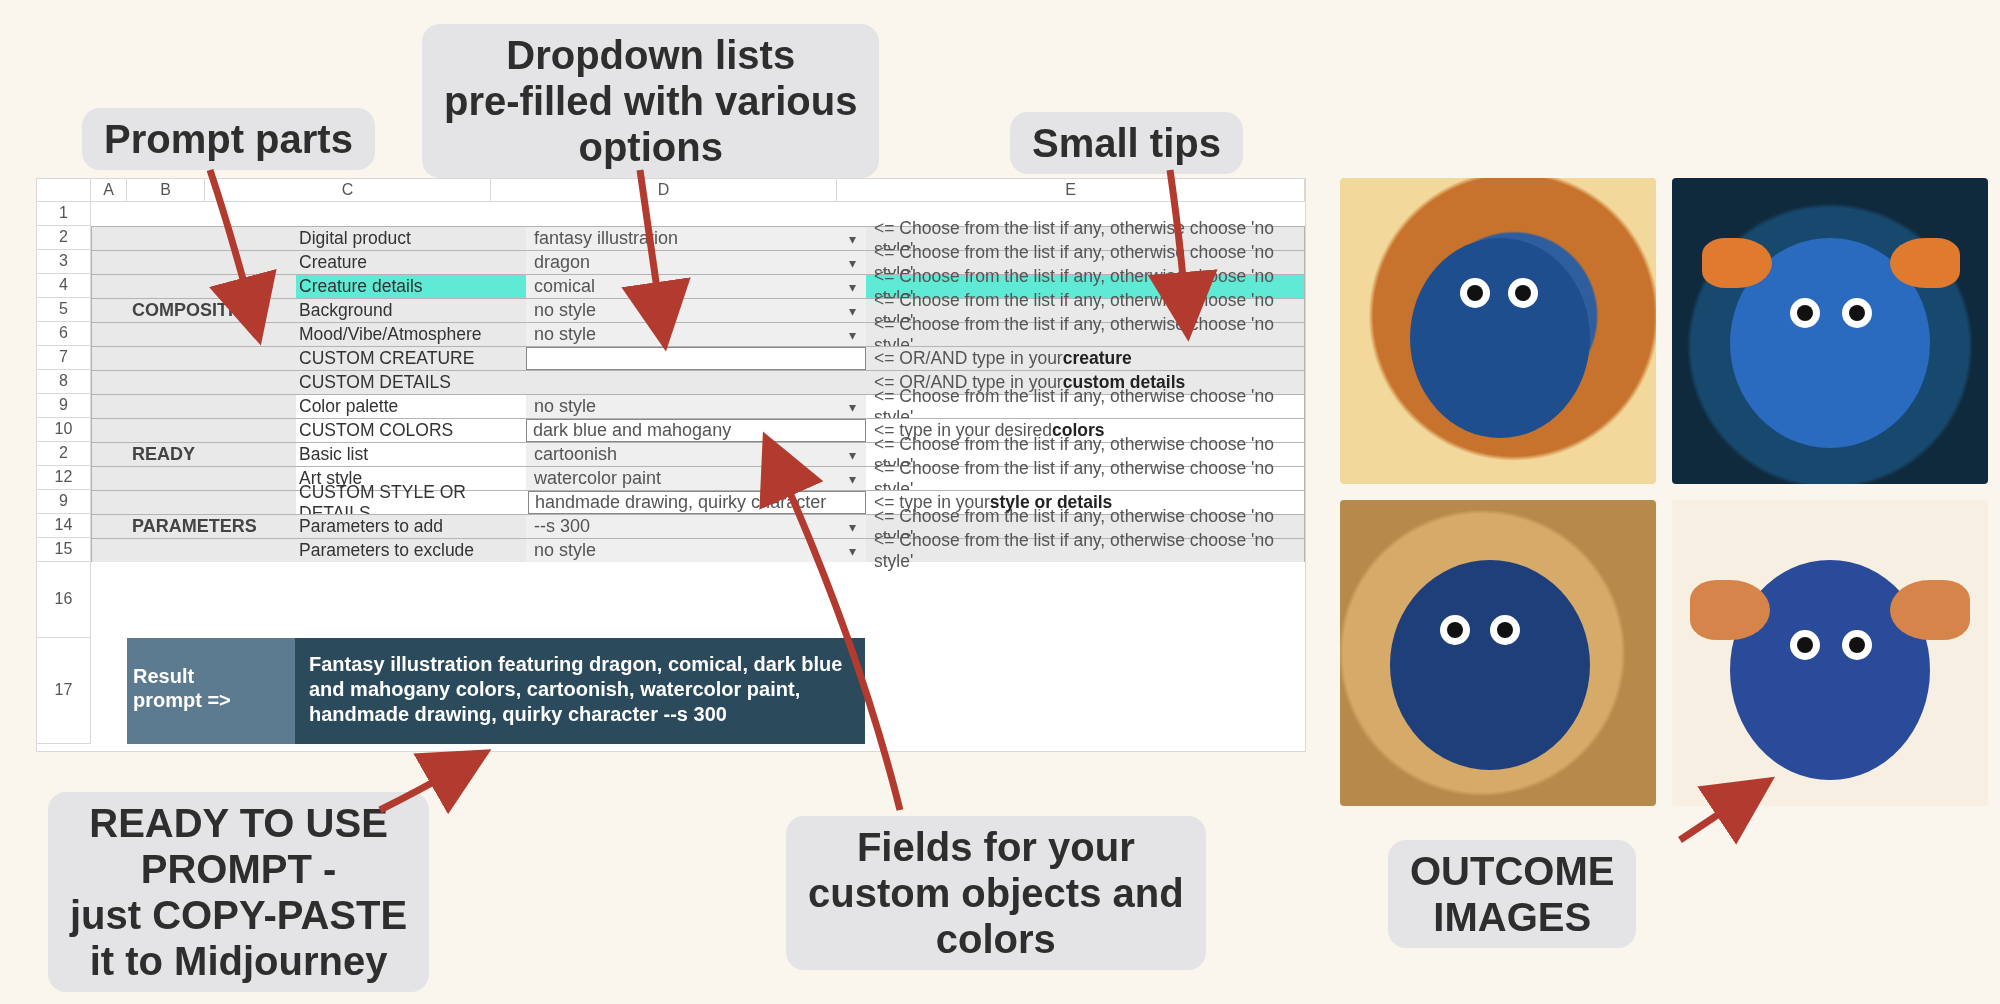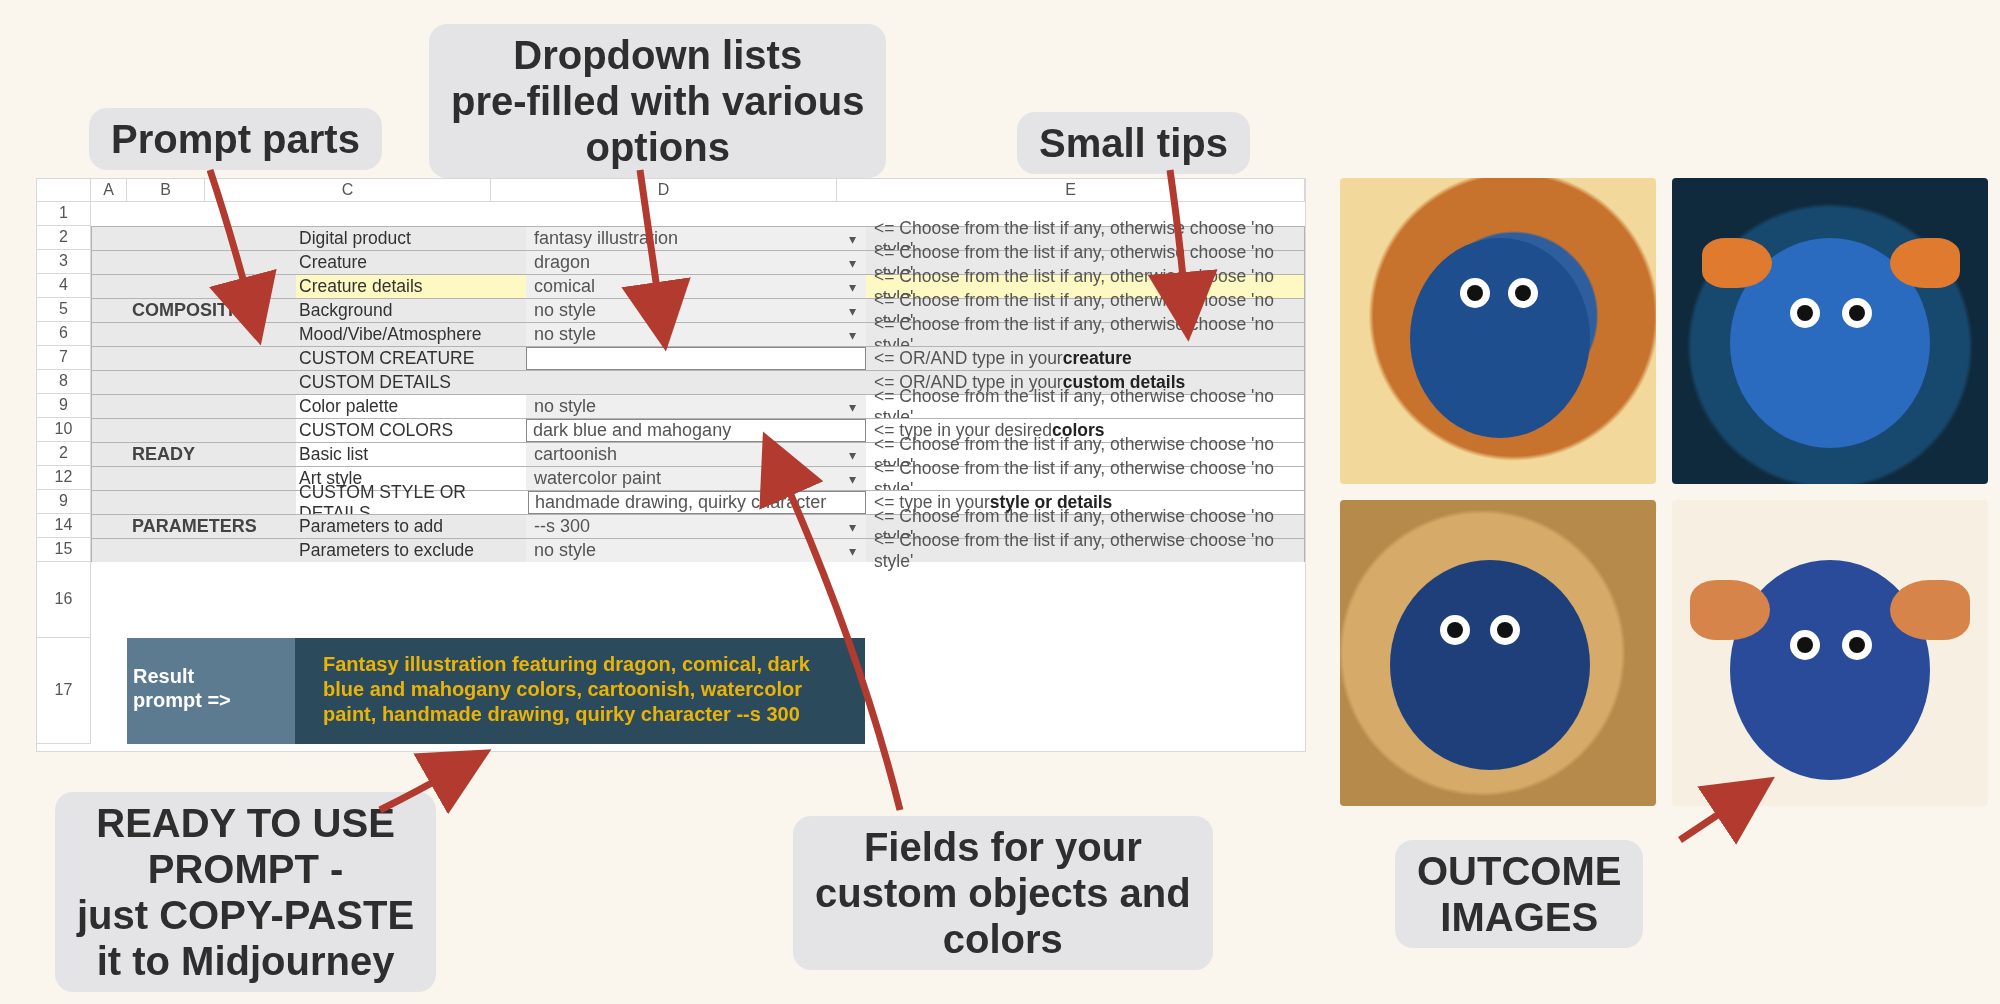--- a/index.html
+++ b/index.html
@@ -16,21 +16,20 @@
   .callout {
     position: absolute;
     background: #e4e4e7;
     border-radius: 18px;
     padding: 8px 22px;
     font-weight: 800;
     color: #2e2e2e;
     font-size: 36px;
     text-align: center;
     line-height: 1.15;
-    margin-left: 7px;
   }
   .callout.big { font-size: 40px; }
 
   
   .arrow-layer {
     position: absolute;
     inset: 0;
     pointer-events: none;
   }
 
@@ -85,21 +84,21 @@
   .dd::after { content:"▾"; position:absolute; right:10px; color:#555; font-size:14px; }
   .inp  { width:340px; background:#fff; border:1px solid #888; color:#555; padding:1px 6px; display:flex; align-items:center; font-size:18px;}
   .plain{ width:340px; color:#555; padding:2px 6px; display:flex;align-items:center; font-size:18px;}
   .tip  { flex:1; color:#555; padding:2px 8px; font-size:17.5px; display:flex;align-items:center;}
   .tip b { color:#222; font-weight:800; }
   .section-box { background:#e9e9e9; }
 
   
   .result-block { display:flex; height:106px; margin-top:0;}
   .result-left { width:168px; background:#5c7a90; color:#fff; font-weight:700; font-size:20px; padding:26px 6px 6px 6px; line-height:1.2;}
-  .result-mid  { width:570px; background:#2b4a5c; color:#eab308; font-weight:800; font-size:20px; padding:14px 28px; line-height:1.25;}
+  .result-mid  { width:570px; background:#2b4a5c; color:#ffffff; font-weight:800; font-size:20px; padding:14px 14px; line-height:1.25;}
   .result-right{ flex:1; background:#5c7a90; color:#e4eef4; font-size:17.5px; padding:14px 10px; line-height:1.25;}
 
   
   .images {
     position: absolute;
     left: 1340px;
     top: 178px;
     width: 648px;
     display: grid;
     grid-template-columns: 1fr 1fr;
@@ -184,21 +183,21 @@
         <div class="dd">fantasy illustration</div>
         <div class="tip">&lt;= Choose from the list if any, otherwise choose 'no style'</div>
       </div>
       <div class="r tablewrap" style="background:#e9e9e9;">
         <div class="gap-a section-box"></div>
         <div class="grp section-box"></div>
         <div class="lbl">Creature</div>
         <div class="dd">dragon</div>
         <div class="tip">&lt;= Choose from the list if any, otherwise choose 'no style'</div>
       </div>
-      <div class="r tablewrap" style="background:#fef9c3;">
+      <div class="r tablewrap" style="background:#5eead4;">
         <div class="gap-a section-box"></div>
         <div class="grp section-box"></div>
         <div class="lbl">Creature details</div>
         <div class="dd">comical</div>
         <div class="tip">&lt;= Choose from the list if any, otherwise choose 'no style'</div>
       </div>
       <div class="r tablewrap" style="background:#e9e9e9;">
         <div class="gap-a section-box"></div>
         <div class="grp section-box">COMPOSITION</div>
         <div class="lbl">Background</div>

